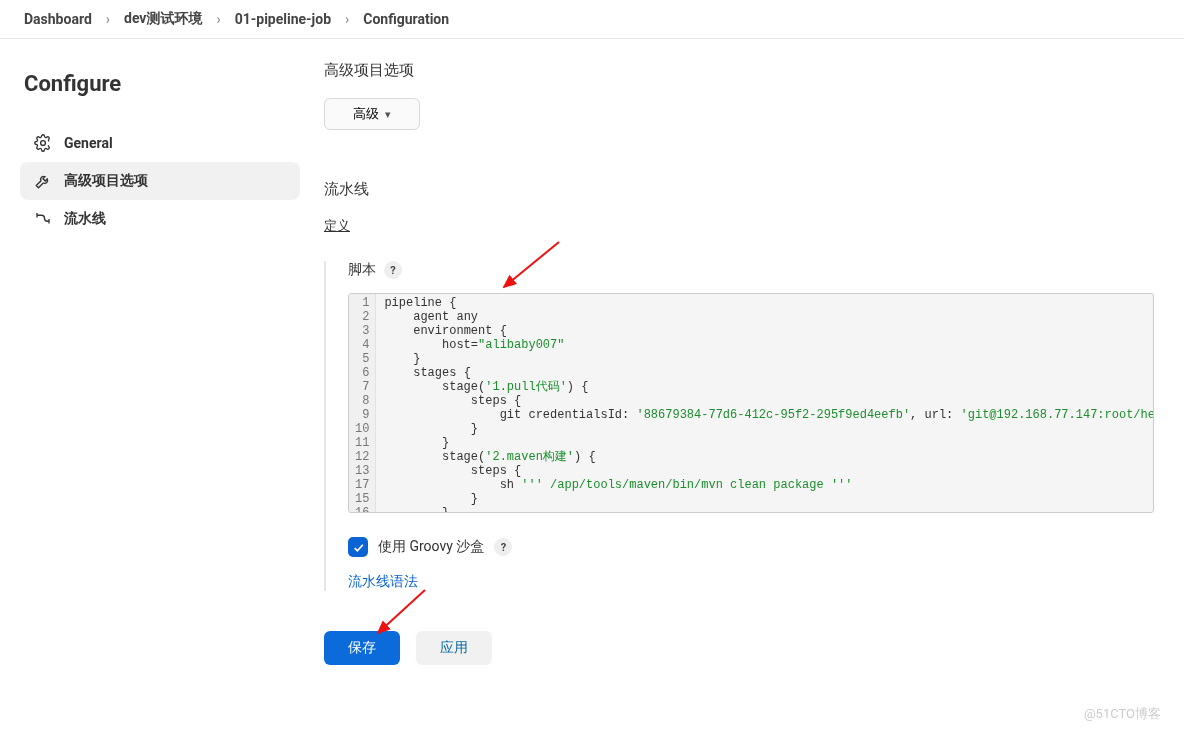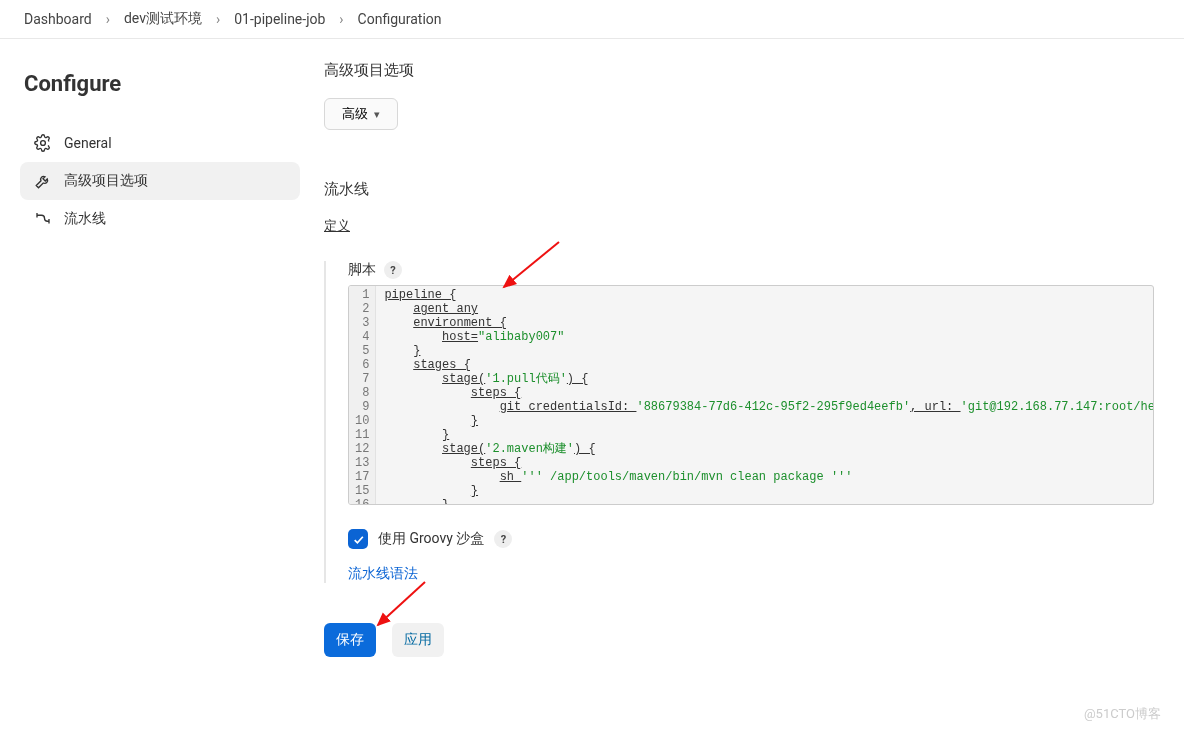--- a/index.html
+++ b/index.html
@@ -16,49 +16,49 @@
   }
   .breadcrumb {
     display: flex;
     align-items: center;
     padding: 8px 20px;
     border-bottom: 1px solid #e8e8e8;
     font-size: 14px;
     color: #444;
     gap: 4px;
   }
-  .breadcrumb-item { padding: 2px 4px; cursor: pointer; }
+  .breadcrumb-item { padding: 2px 4px; cursor: pointer; font-weight: bold; }
   .breadcrumb-sep { color: #888; padding: 0 6px; }
   .layout { display: flex; height: calc(100% - 36px); }
   .sidebar { width: 310px; padding: 20px 10px 20px 20px; }
   .page-title { font-size: 22px; font-weight: 700; margin: 12px 0 28px 4px; }
   .nav-item {
     display: flex; align-items: center; gap: 12px;
     padding: 10px 14px; border-radius: 8px; cursor: pointer;
-    color: #333; font-size: 14px;
+    color: #333; font-size: 14px; font-weight: bold;
   }
   .nav-item.active { background: #f1f1f1; }
   .nav-icon { width: 18px; height: 18px; display:inline-flex; align-items:center; justify-content:center; }
   .main { flex: 1; padding: 18px 0 0 14px; overflow: hidden; }
   .section-heading { font-size: 15px; margin: 4px 0 18px; }
   .adv-btn {
     display: inline-flex; align-items: center; gap: 6px;
     border: 1px solid #d8d8d8; border-radius: 6px;
-    padding: 6px 17px; font-size: 13px; background: #fafafa; cursor: pointer;
+    padding: 6px 28px; font-size: 13px; background: #fafafa; cursor: pointer;
   }
   .adv-btn .chev { font-size: 11px; color: #555; }
   .pipeline-section { margin-top: 50px; }
   .label-small { font-size: 13px; margin: 14px 0 8px; color: #333; text-decoration: underline; }
   .definition-select {
     width: 100%; max-width: 830px;
     border: 1px solid #9b9b9b; border-radius: 6px;
     padding: 9px 12px; font-size: 14px; background: #fff; cursor: pointer;
   }
   .script-wrap { margin-top: 26px; max-width: 830px; border-left: 2px solid #e6e6e6; padding-left: 22px; position: relative; }
-  .script-label-row { display: flex; align-items: center; gap: 8px; margin-bottom: 6px; }
+  .script-label-row { display: flex; align-items: center; gap: 8px; margin-bottom: 14px; }
   .help-badge {
     display: inline-flex; align-items:center; justify-content:center;
     width: 18px; height: 18px; border-radius: 50%;
     background: #eee; color: #444; font-size: 11px; font-weight: 700; cursor: pointer;
   }
   .editor {
     border: 1px solid #ccc; border-radius: 3px;
     background: #f5f5f5; height: 220px; overflow: hidden;
     font-family: Consolas, "Courier New", monospace; font-size: 12px;
     display: flex;
@@ -66,37 +66,37 @@
   .gutter {
     background: #f0f0f0; border-right: 1px solid #e2e2e2;
     padding: 2px 0; color: #777; text-align: right; width: 44px;
     user-select: none;
   }
   .gutter .ln { padding: 0 6px; height: 14px; line-height: 14px; position: relative; }
   .gutter .fold::before {
     content: "▾"; position: absolute; right: 30px; font-size: 9px; color: #888;
   }
   .code { padding: 2px 8px; white-space: pre; color: #333; line-height: 14px; }
-  .code .kw { color: #333; text-decoration: underline; }
+  .code .kw { color: #333; }
   .code .str { color: #1c8f2c; }
   .arrow {
     position: absolute; pointer-events: none;
   }
   .arrow svg { overflow: visible; }
   .sandbox-row { display: flex; align-items: center; gap: 10px; margin-top: 24px; }
   .checkbox {
     width: 20px; height: 20px; border-radius: 5px; background: #0b64d4;
     display: inline-flex; align-items:center; justify-content:center; cursor: pointer;
   }
   .checkbox svg { stroke: #fff; }
   .pipeline-syntax { margin-top: 16px; }
   .pipeline-syntax a { color: #0b64d4; text-decoration: none; cursor: pointer; font-size: 14px; }
   .footer-btns { display: flex; gap: 16px; margin-top: 40px; position: relative; }
   .btn {
-    border: none; border-radius: 6px; padding: 8px 12px; font-size: 14px; cursor: pointer;
+    border: none; border-radius: 6px; padding: 8px 24px; font-size: 14px; cursor: pointer;
   }
   .btn.primary { background: #0b6bdb; color: #fff; }
   .btn.secondary { background: #f1f1f1; color: #0369a1; }
   .watermark {
     position: absolute; right: 23px; bottom: 10px; color: #ccc; font-size: 13px;
   }
 </style>
 </head>
 <body>
 

